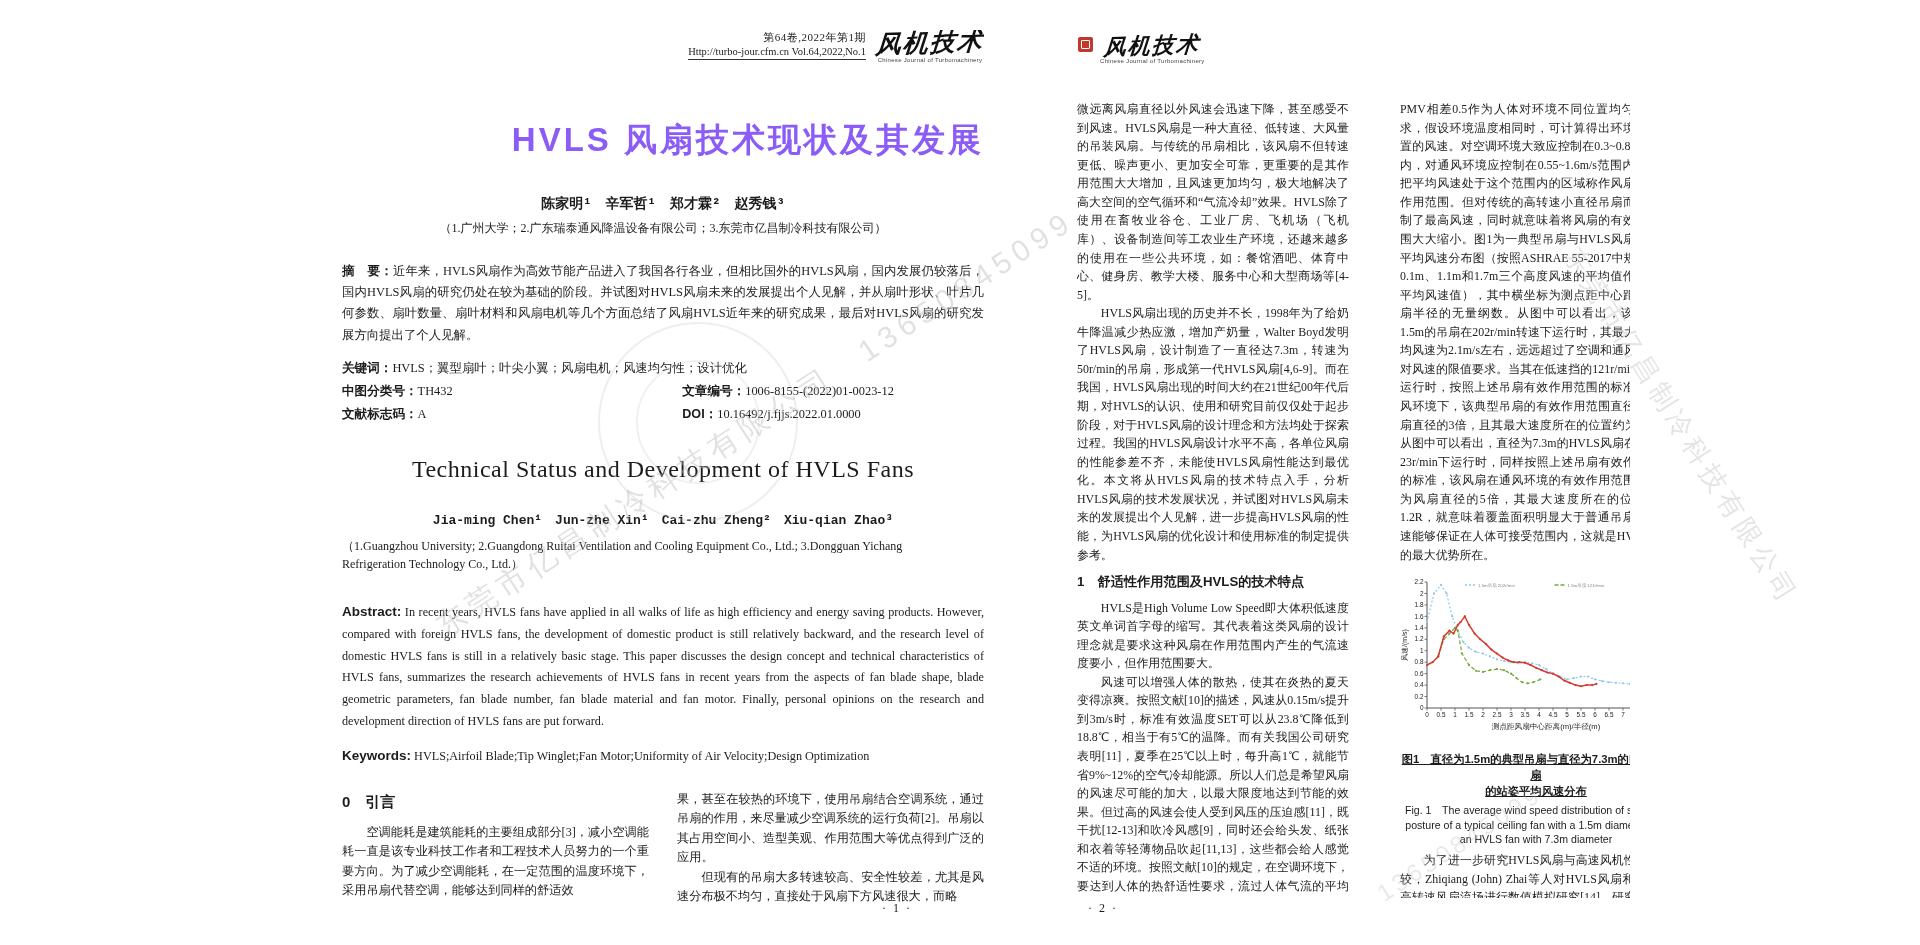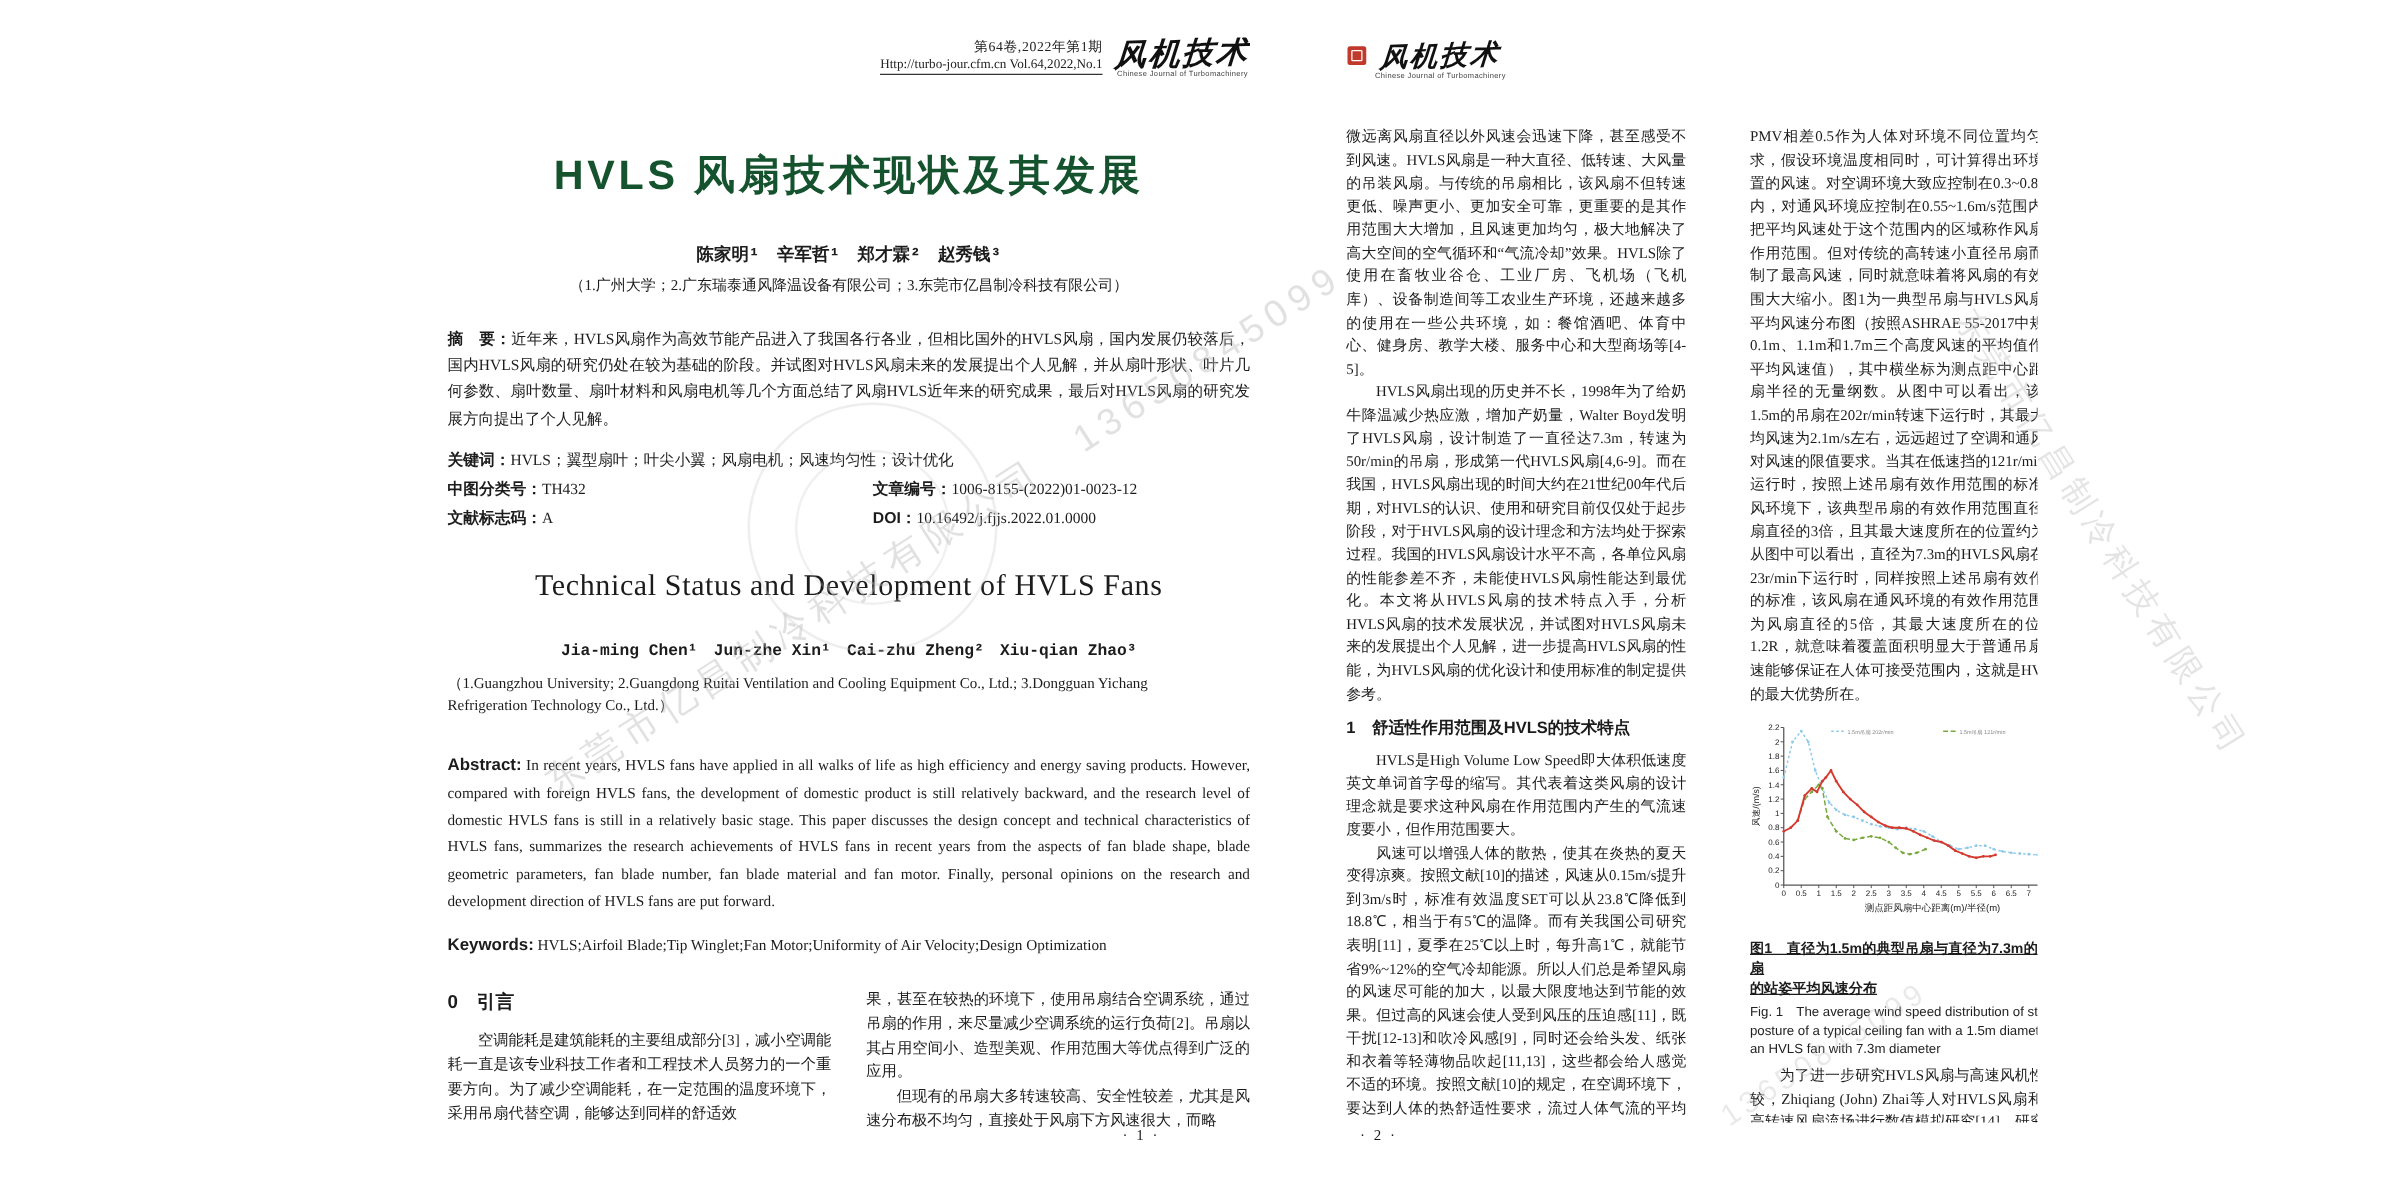--- a/index.html
+++ b/index.html
@@ -1,34 +1,34 @@
 <!DOCTYPE html>
 <html><head>
 <meta charset="utf-8">
 <style>
   html,body{margin:0;padding:0;background:#fff;}
   .canvas{position:relative;width:1920px;height:945px;background:#ffffff;overflow:hidden;
           color:#1c1c1c;font-family:"Liberation Serif",serif;}
   .page{position:absolute;top:30px;height:888px;overflow:hidden;}
-  #page1{left:358px;width:642px;}
+  #page1{left:342px;width:642px;}
   #page2{left:1056px;width:574px;}
 
   
   .p1-head{position:absolute;top:0;right:0;display:flex;align-items:flex-start;gap:10px;}
   .head-lines{text-align:right;font-family:"Liberation Serif",serif;color:#222;}
   .head-line1{font-size:11px;letter-spacing:.5px;}
   .head-line2{font-size:10.5px;border-bottom:1.5px solid #333;padding-bottom:2px;margin-top:1px;}
   .logo-block{text-align:center;line-height:1;}
   .logo-zh{font-family:"DejaVu Serif",serif;font-weight:bold;font-style:italic;font-size:25px;
            letter-spacing:2px;transform:skewX(-6deg) rotate(-2deg);display:inline-block;color:#111;}
   .logo-en{font-size:6px;color:#444;letter-spacing:.3px;margin-top:2px;font-family:"Liberation Sans",sans-serif;}
 
   
-  .p1-title{margin-top:88px;text-align:center;font-family:"Liberation Sans",sans-serif;
-            font-weight:bold;font-size:33px;letter-spacing:3px;color:#14532d;}
+  .p1-title{margin-top:88px;text-align:right;font-family:"Liberation Sans",sans-serif;
+            font-weight:bold;font-size:33px;letter-spacing:3px;color:#8b5cf6;}
   .p1-authors{margin-top:32px;text-align:center;font-family:Liberation Mono, monospace;
               font-weight:bold;font-size:14px;}
   .p1-affil{margin-top:7px;text-align:center;font-size:12px;}
   .blockline{font-size:12.4px;line-height:1.7;text-align:justify;}
   .p1-abstract{margin-top:24px;}
   .lbl{font-family:"Liberation Sans",sans-serif;font-weight:bold;font-size:12.6px;}
   .p1-meta{display:flex;margin-top:1px;justify-content:center;}
   .meta-l{width:53%;}
   .meta-r{width:47%;}
   .meta-row{font-size:12.4px;line-height:1.75;}
@@ -50,21 +50,21 @@
   
   .p2-head{position:absolute;top:4px;left:22px;display:flex;gap:7px;align-items:flex-start;}
   .seal{width:15px;height:15px;background:#c0392b;border-radius:2px;margin-top:3px;position:relative;}
   .seal::after{content:"";position:absolute;inset:3px;border:1.5px solid #fff;border-radius:1px;}
   .p2-cols{position:absolute;top:70px;left:0;display:flex;gap:30px;height:798px;overflow:hidden;}
   .col2w{width:272px;font-size:11.9px;line-height:1.56;text-align:justify;margin-left:21px;}
   .col2w p{margin:0;}
   .sec-h2{font-family:"Liberation Sans",sans-serif;font-weight:bold;font-size:13.2px;margin:9px 0 7px 0;line-height:1.4;}
 
   
-  .figure{margin:6px 0 4px 0;}
+  .figure{margin:6px 0 4px 0;text-align:center;}
   .fig-cap-zh{font-family:"Liberation Sans",sans-serif;font-weight:bold;font-size:11.3px;line-height:1.45;margin-top:3px;text-decoration:underline;}
   .fig-cap-en{font-family:"Liberation Sans",sans-serif;font-size:10.6px;line-height:1.4;color:#222;margin-top:3px;}
 
   
   .wm{position:absolute;pointer-events:none;color:#b9b9b9;white-space:nowrap;
       font-family:"Liberation Sans",sans-serif;z-index:5;}
   #wm1{left:428px;top:612px;font-size:30px;letter-spacing:6px;opacity:.42;
        transform:rotate(-33deg);transform-origin:left top;}
   #wm2{left:1586px;top:240px;font-size:27px;letter-spacing:5px;opacity:.38;
        transform:rotate(58deg);transform-origin:left top;}

